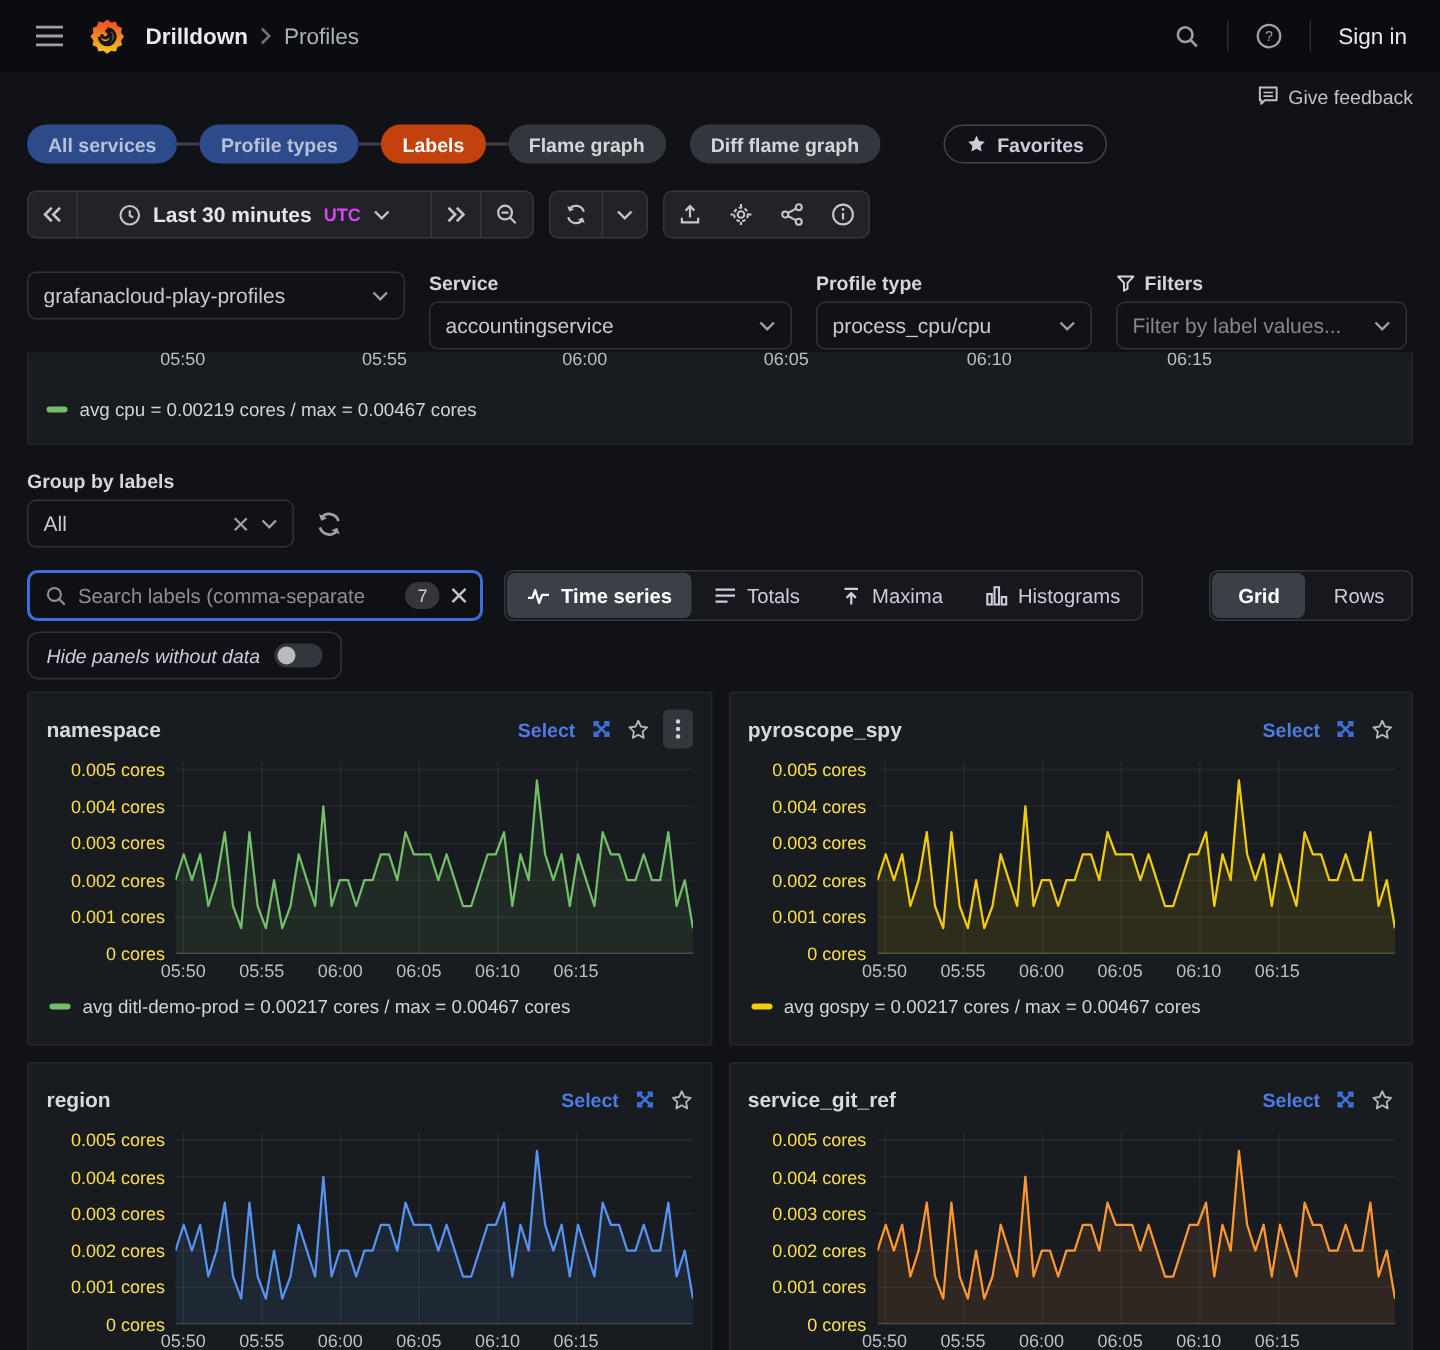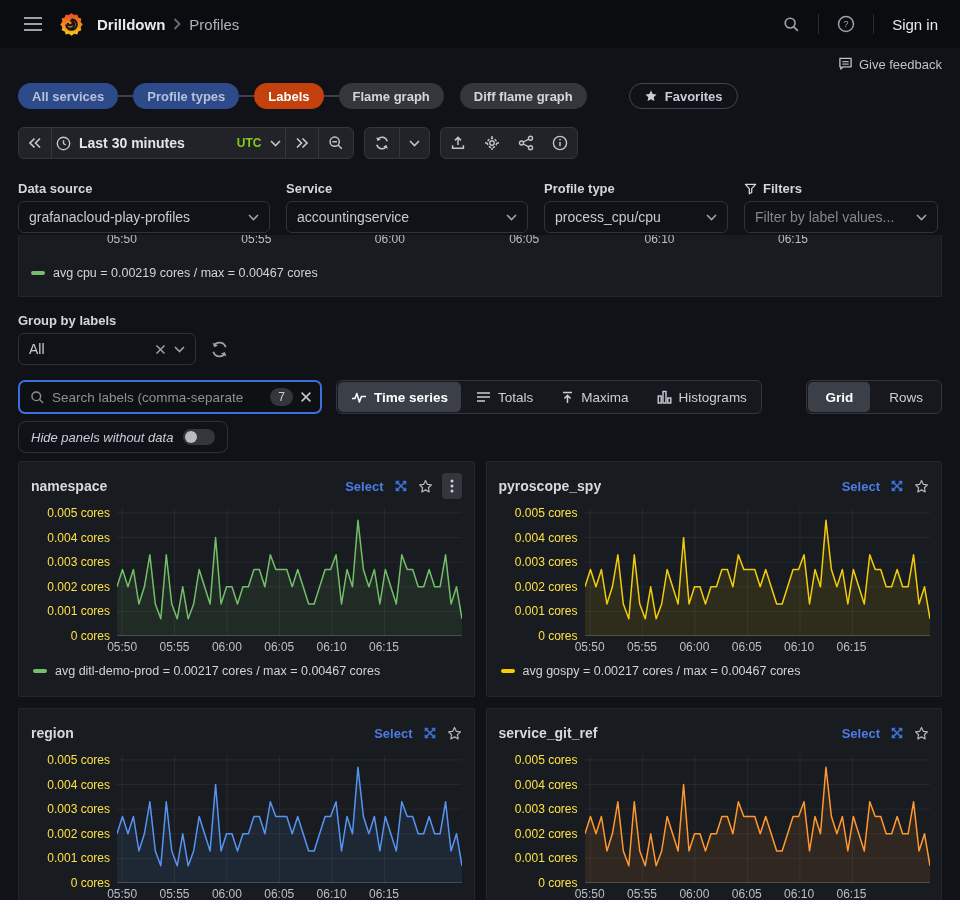--- a/index.html
+++ b/index.html
@@ -40,23 +40,23 @@
   .pill.outline{background:transparent;border:1px solid #41444c;color:#ccccdc;}
   .conn{width:15px;height:2px;background:#3e414b;}
   .gap16{width:16px;} .gap42{width:42px;}
 
   
   .toolbar{display:flex;align-items:center;gap:10px;margin-top:18px;height:32px;}
   .tgroup{display:flex;align-items:stretch;height:32px;border:1px solid #34363c;border-radius:6px;background:#212329;overflow:hidden;}
   .tbtn{display:flex;align-items:center;justify-content:center;padding:0 9px;color:#c3c5cc;}
   .tbtn + .tbtn{border-left:1px solid #34363c;}
   .tbtn.nodiv + .tbtn.nodiv{border-left:none;}
-  .picker{gap:8px;padding:0 4px;}
+  .picker{gap:8px;padding:0 27px;}
   .picker .lbl{color:#e4e5e9;font-weight:600;font-size:14px;}
-  .picker .tz{color:#84cc16;font-size:12px;font-weight:600;margin-left:44px;}
+  .picker .tz{color:#d946ef;font-size:12px;font-weight:600;}
 
   
   .controls{display:flex;gap:16px;margin-top:22px;}
   .ctrl .clabel{font-size:13px;font-weight:600;color:#d5d6db;margin-bottom:5px;display:flex;align-items:center;gap:6px;height:15px;}
   .select{height:32px;border:1px solid #2f3238;border-radius:6px;background:#111217;display:flex;align-items:center;padding:0 10px;gap:8px;}
   .select .val{flex:1;font-size:14px;color:#c9cad1;white-space:nowrap;overflow:hidden;text-overflow:ellipsis;}
   .select .val.ph{color:#84878f;}
   .select .sicon{color:#9da0a8;flex:none;}
   .w1{width:252px;} .w2{width:242px;} .w3{width:184px;} .w4{width:194px;}
 
@@ -282,21 +282,20 @@
             <circle cx="8" cy="8" r="6.6" stroke="#c3c5cc" stroke-width="1.4" fill="none"></circle>
             <line x1="8" y1="7" x2="8" y2="11.3" stroke="#c3c5cc" stroke-width="1.5"></line>
             <circle cx="8" cy="4.6" r="0.9" fill="#c3c5cc"></circle>
           </svg>
       </button>
     </div>
   </div>
 
   <div class="controls">
     <div class="ctrl">
-      <div class="clabel">Data source</div>
       <div class="select w1">
         <span class="val">grafanacloud-play-profiles</span>
         <svg class="sicon" width="11" height="7" viewBox="0 0 11 7">
             <path d="M1 1 l4.5 4.5 L10 1" stroke="#9da0a8" stroke-width="1.6" fill="none"></path>
           </svg>
       </div>
     </div>
     <div class="ctrl">
       <div class="clabel">Service</div>
       <div class="select w2">

